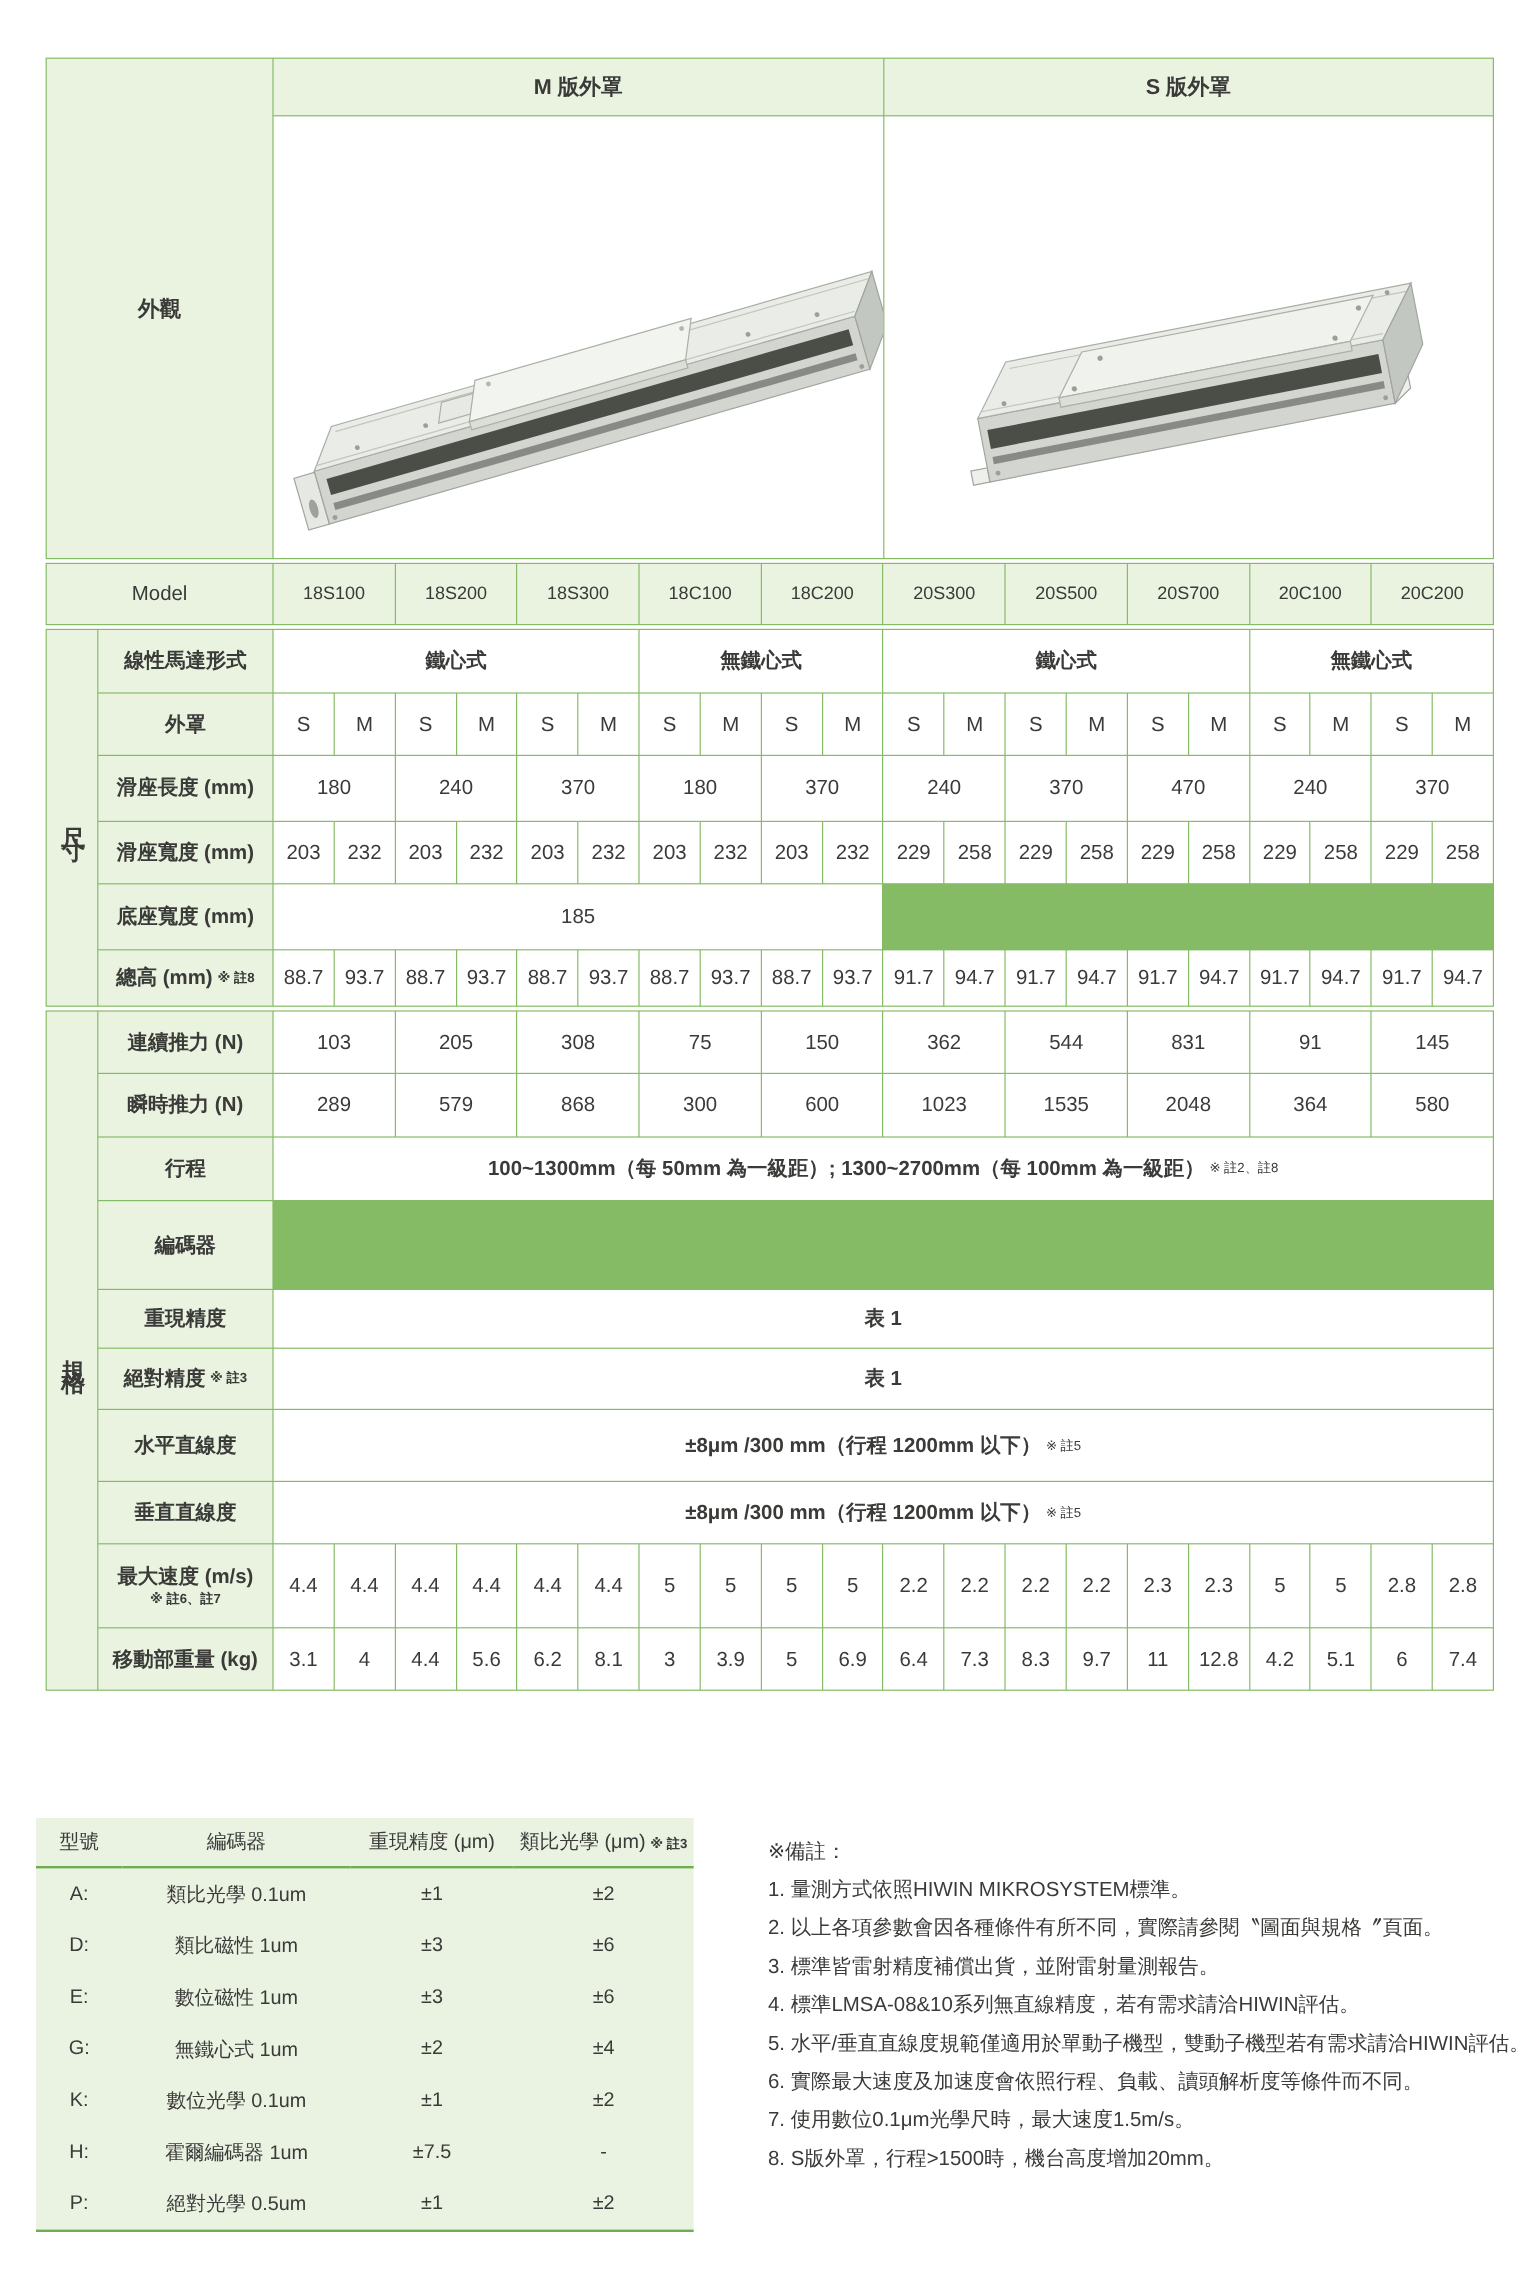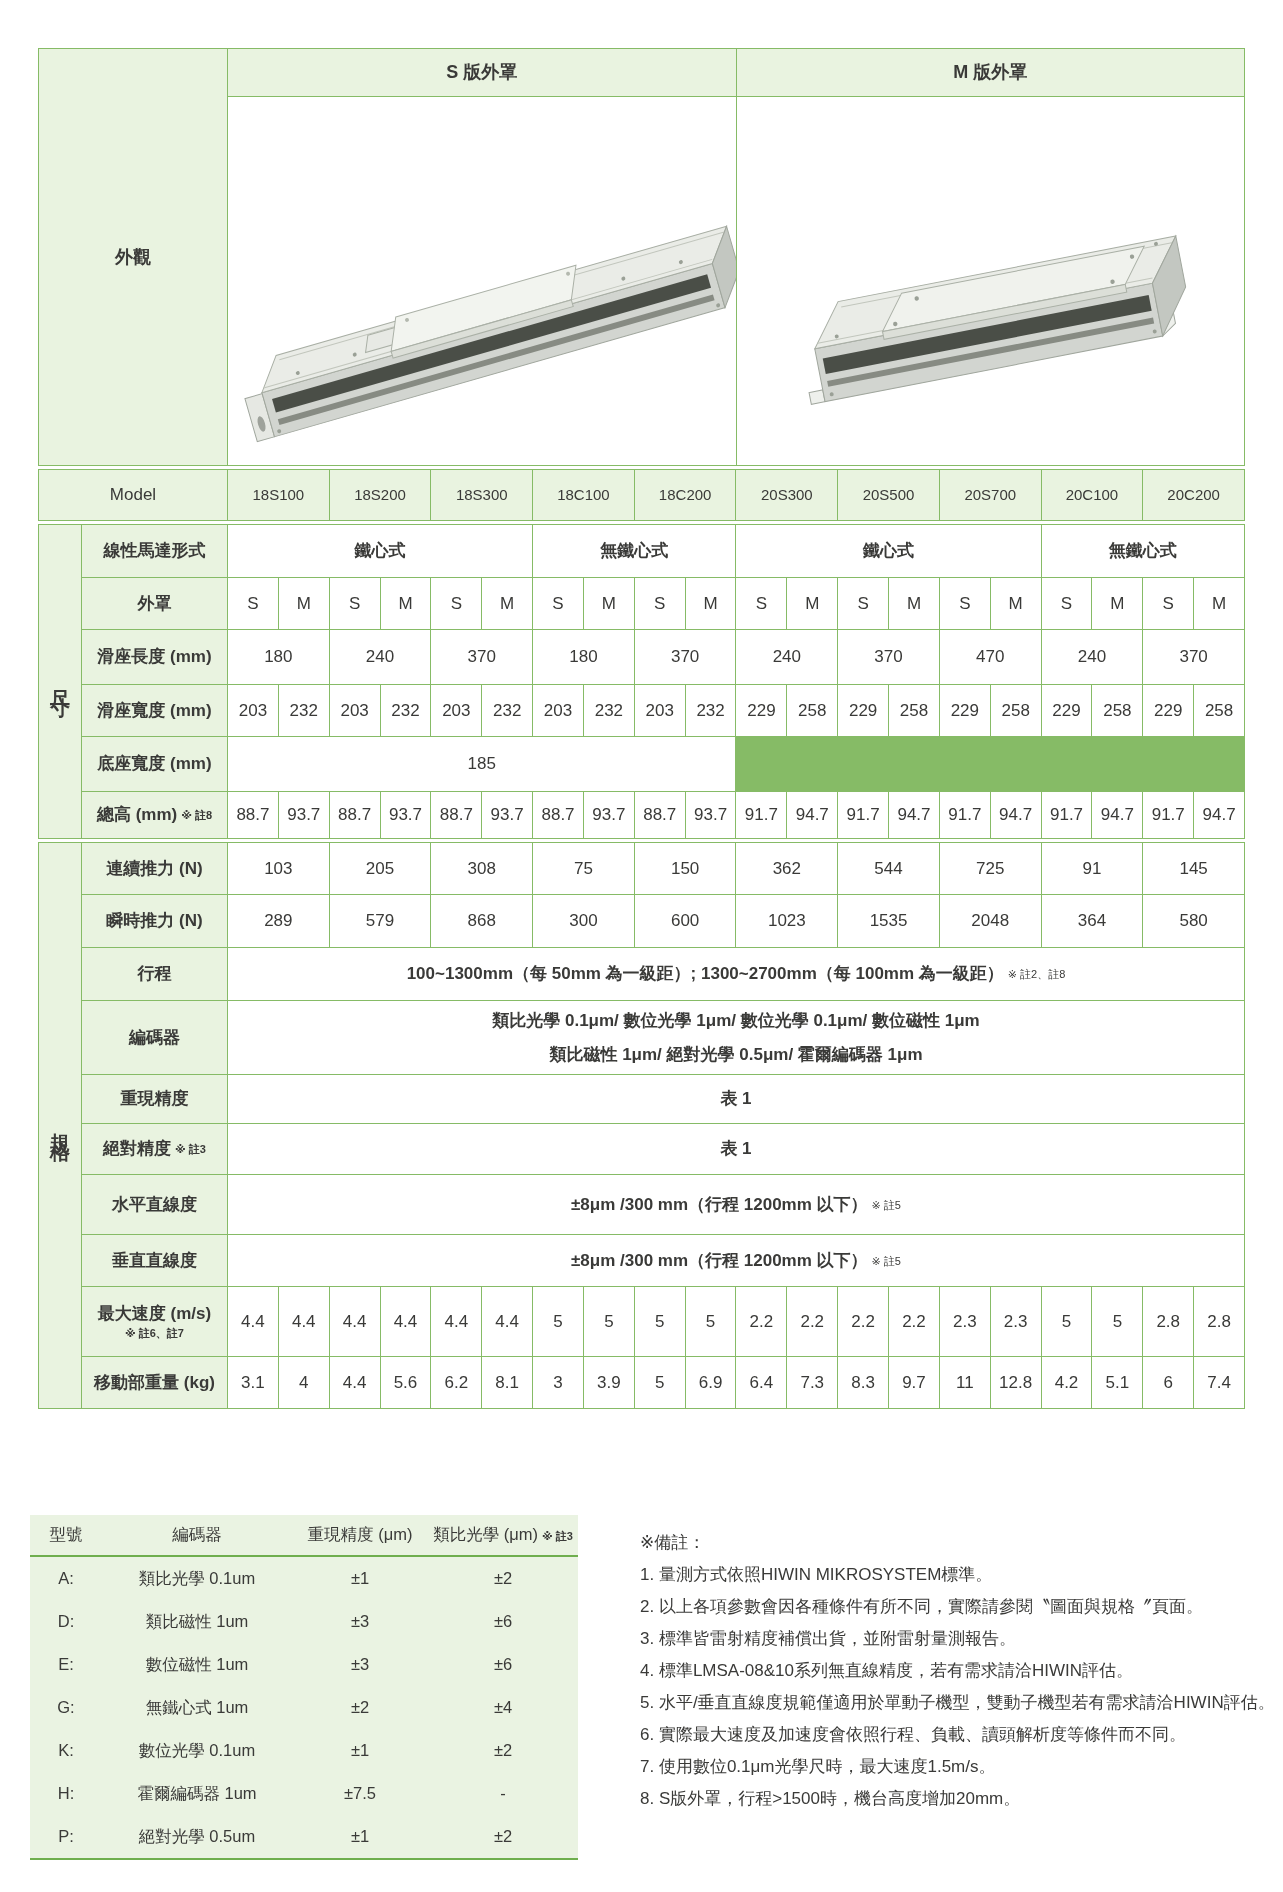--- a/index.html
+++ b/index.html
@@ -57,22 +57,22 @@
   .notes-title{line-height:32px;}
   .note-item{line-height:32px;padding-left:1.55em;text-indent:-1.55em;}
 </style>
 </head>
 <body>
 
 <div class="main-table">
 
   <div class="sect top">
     <div class="cell green appearance-label" style="grid-row:1 / span 2;grid-column:1;">外觀</div>
+    <div class="cell green head">M 版外罩</div>
     <div class="cell green head">S 版外罩</div>
-    <div class="cell green head">M 版外罩</div>
 
     <div class="cell img">
       <svg viewBox="0 0 509 368">
         <g transform="translate(34,296) rotate(-16)">
 
           <polygon points="-18,1 0,1 0,46 -18,46" fill="#e6e8e3" stroke="#a0a69d" stroke-width="1"></polygon>
           <ellipse cx="-9" cy="30" rx="3.5" ry="8" fill="#9ea29b"></ellipse>
 
           <polygon points="0,0 470,0 470,46 0,46" fill="#d2d5d0" stroke="#a0a69d" stroke-width="1"></polygon>
           <rect x="8" y="9" width="454" height="14" fill="#4a4e47"></rect>
@@ -415,21 +415,21 @@
       <div class="cell data" style="grid-area: 1 / span 2;">
         <span>150</span>
       </div>
       <div class="cell data" style="grid-area: 1 / span 2;">
         <span>362</span>
       </div>
       <div class="cell data" style="grid-area: 1 / span 2;">
         <span>544</span>
       </div>
       <div class="cell data" style="grid-area: 1 / span 2;">
-        <span>725</span>
+        <span>831</span>
       </div>
       <div class="cell data" style="grid-area: 1 / span 2;">
         <span>91</span>
       </div>
       <div class="cell data" style="grid-area: 1 / span 2;">
         <span>145</span>
       </div>
       <div class="cell green row-label" style="grid-area: 2 / 2;">
         <span>瞬時推力 (N)</span>
       </div>
@@ -465,24 +465,20 @@
       </div>
       <div class="cell green row-label" style="grid-area: 3 / 2;">
         <span>行程</span>
       </div>
       <div class="cell data bold" style="grid-area: 3 / span 20;">
         <span>100~1300mm（每 50mm 為一級距）; 1300~2700mm（每 100mm 為一級距）</span>
         <span class="note">※ 註2、註8</span>
       </div>
       <div class="cell green row-label" style="grid-area: 4 / 2;">
         <span>編碼器</span>
-      </div>
-      <div class="cell data bold" style="grid-area: 4 / span 20;">
-        <div class="enc-line">類比光學 0.1μm/ 數位光學 1μm/ 數位光學 0.1μm/ 數位磁性 1μm</div>
-        <div class="enc-line">類比磁性 1μm/ 絕對光學 0.5μm/ 霍爾編碼器 1μm</div>
       </div>
       <div class="cell green row-label" style="grid-area: 5 / 2;">
         <span>重現精度</span>
       </div>
       <div class="cell data bold" style="grid-area: 5 / span 20;">
         <span>表 1</span>
       </div>
       <div class="cell green row-label" style="grid-area: 6 / 2;">
         <span>絕對精度</span>
         <span class="note">※ 註3</span>

